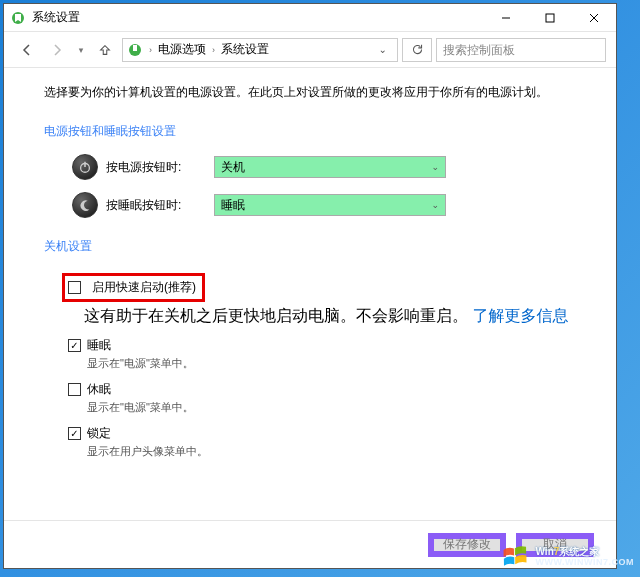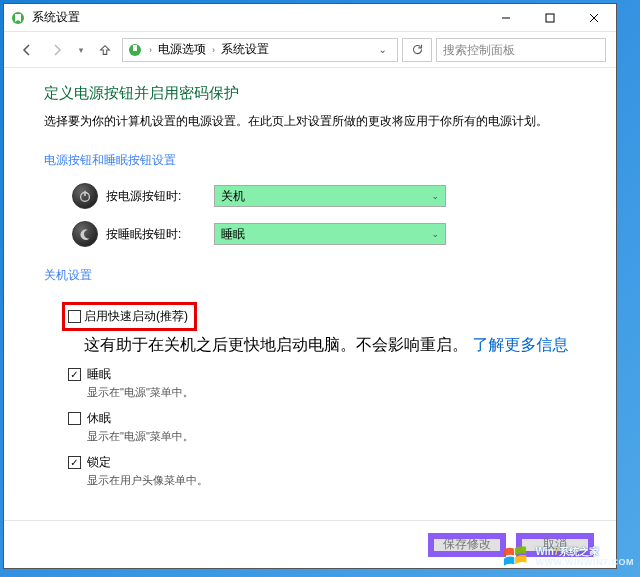--- a/index.html
+++ b/index.html
@@ -149,21 +149,21 @@
     font-size: 12px;
   }
   .select .arrow { font-size: 9px; color: #555; }
 
   .shutdown-section { margin-top: 20px; }
   .red-box {
     border: 3px solid #e60000;
     padding: 3px 6px 3px 3px;
     display: inline-flex;
     align-items: center;
-    gap: 3px;
+    gap: 11px;
     margin-left: 18px;
     margin-top: 4px;
   }
   .chk {
     width: 13px; height: 13px;
     border: 1px solid #333;
     display: inline-flex; align-items: center; justify-content: center;
     font-size: 10px;
     background: #fff;
     line-height: 1;
@@ -295,21 +295,20 @@
       <svg width="13" height="13" viewBox="0 0 16 16">
           <path d="M13 8a5 5 0 1 1-1.5-3.5M13 2v4h-4" fill="none" stroke="#555" stroke-width="1.3"></path>
         </svg>
     </div>
     <div class="search-box">
       <input type="text" placeholder="搜索控制面板" style="">
     </div>
   </div>
 
   <div class="content">
-    <div class="h1">定义电源按钮并启用密码保护</div>
     <div class="sub">选择要为你的计算机设置的电源设置。在此页上对设置所做的更改将应用于你所有的电源计划。</div>
 
     <div class="section-title">电源按钮和睡眠按钮设置</div>
 
     <div class="row-opt">
       <span class="round-btn">
         <svg viewBox="0 0 16 16">
             <circle cx="8" cy="9" r="5" fill="none" stroke="#ccc" stroke-width="1.5"></circle>
             <path d="M8 2v6" stroke="#ccc" stroke-width="1.8"></path>
           </svg>

